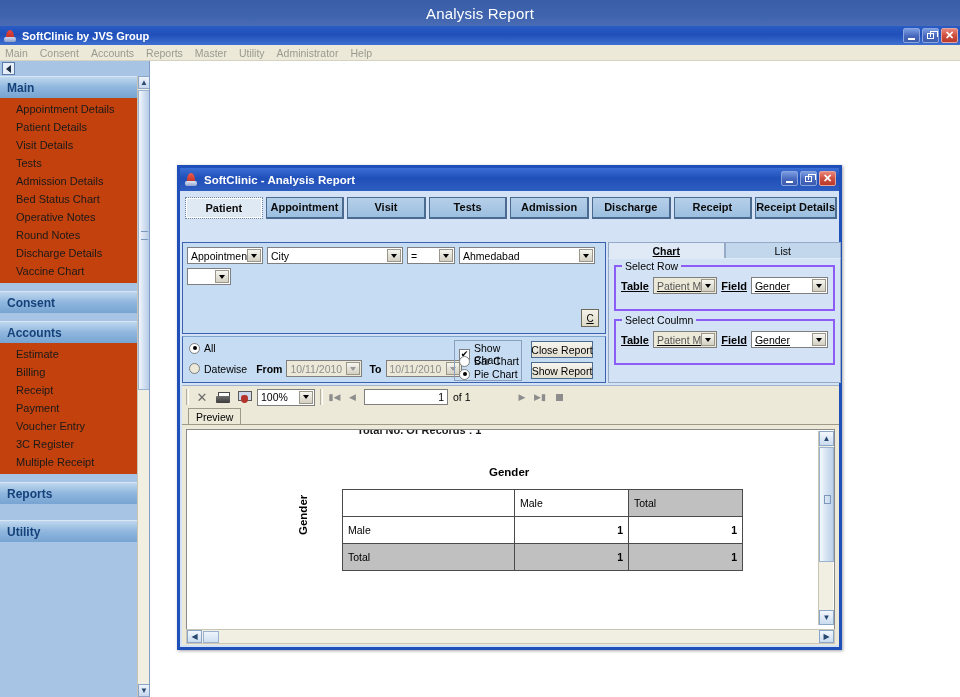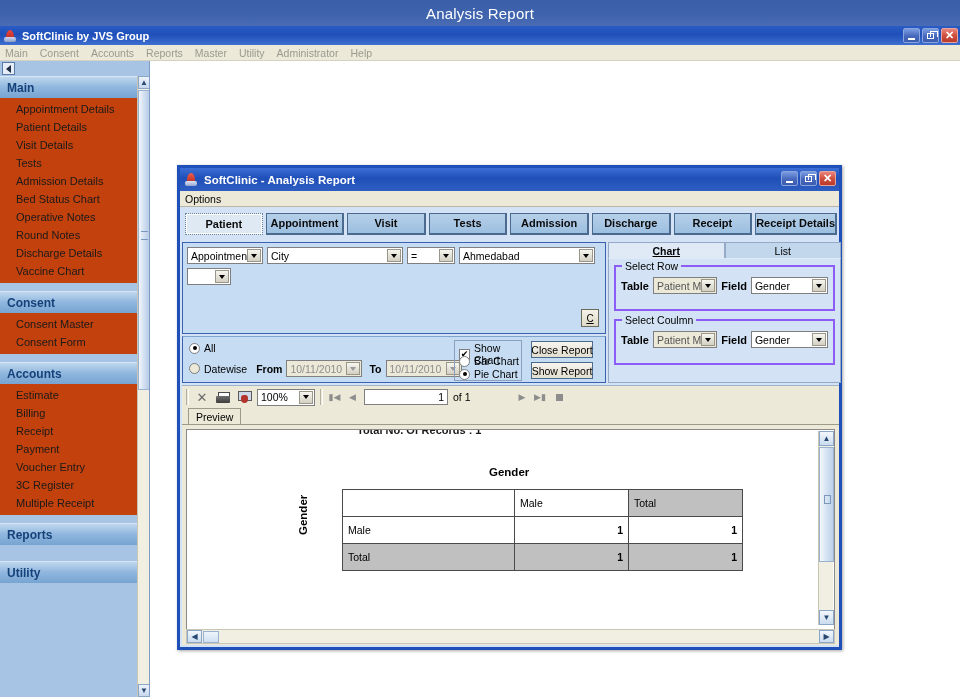--- a/index.html
+++ b/index.html
@@ -350,21 +350,21 @@
     border: 2px solid #8b5cf6;
     position: relative;
     padding: 10px 5px 15px 5px;
     margin-bottom: 8px;
   }
   .group-legend {
     position:absolute; left: 6px; top: -7px;
     background:#d3e3f5; padding: 0 3px;
     font-size: 10.5px; color:#000;
   }
-  .grp-row { display:flex; align-items:center; gap: 4px; font-size: 11px; font-weight: bold; }
+  .grp-row { display:flex; align-items:center; gap: 4px; font-size: 11px; font-weight: bold; text-decoration: underline; }
 
   
   .viewer {
     position:absolute; left: 2px; top: 217px;
     width: 657px; height: 260px;
     background: #ece9d8;
     border-top: 1px solid #9fb4cd;
   }
   .viewer-toolbar {
     height: 22px; display:flex; align-items:center;
@@ -570,24 +570,20 @@
             <div class="sb-item">Bed Status Chart</div>
             <div class="sb-item">Operative Notes</div>
             <div class="sb-item">Round Notes</div>
             <div class="sb-item">Discharge Details</div>
             <div class="sb-item">Vaccine Chart</div>
           </div>
 
           <div class="sb-gap"></div>
 
           <div class="sb-header">Consent</div>
-          <div class="sb-group">
-            <div class="sb-item">Consent Master</div>
-            <div class="sb-item">Consent Form</div>
-          </div>
 
           <div class="sb-gap"></div>
 
           <div class="sb-header">Accounts</div>
           <div class="sb-group">
             <div class="sb-item">Estimate</div>
             <div class="sb-item">Billing</div>
             <div class="sb-item">Receipt</div>
             <div class="sb-item">Payment</div>
             <div class="sb-item">Voucher Entry</div>
@@ -627,23 +623,20 @@
             </div>
           <div class="winbtn">
               <span class="g-restore"></span>
             </div>
           <div class="winbtn close">
               <span class="g-x">✕</span>
             </div>
         </div>
       </div>
 
-      <div class="dlg-menubar">
-        <span>Options</span>
-      </div>
 
       <div class="tabrow">
         <div class="tabbtn selected">Patient</div>
         <div class="tabbtn">Appointment</div>
         <div class="tabbtn">Visit</div>
         <div class="tabbtn">Tests</div>
         <div class="tabbtn">Admission</div>
         <div class="tabbtn">Discharge</div>
         <div class="tabbtn">Receipt</div>
         <div class="tabbtn">Receipt Details</div>

